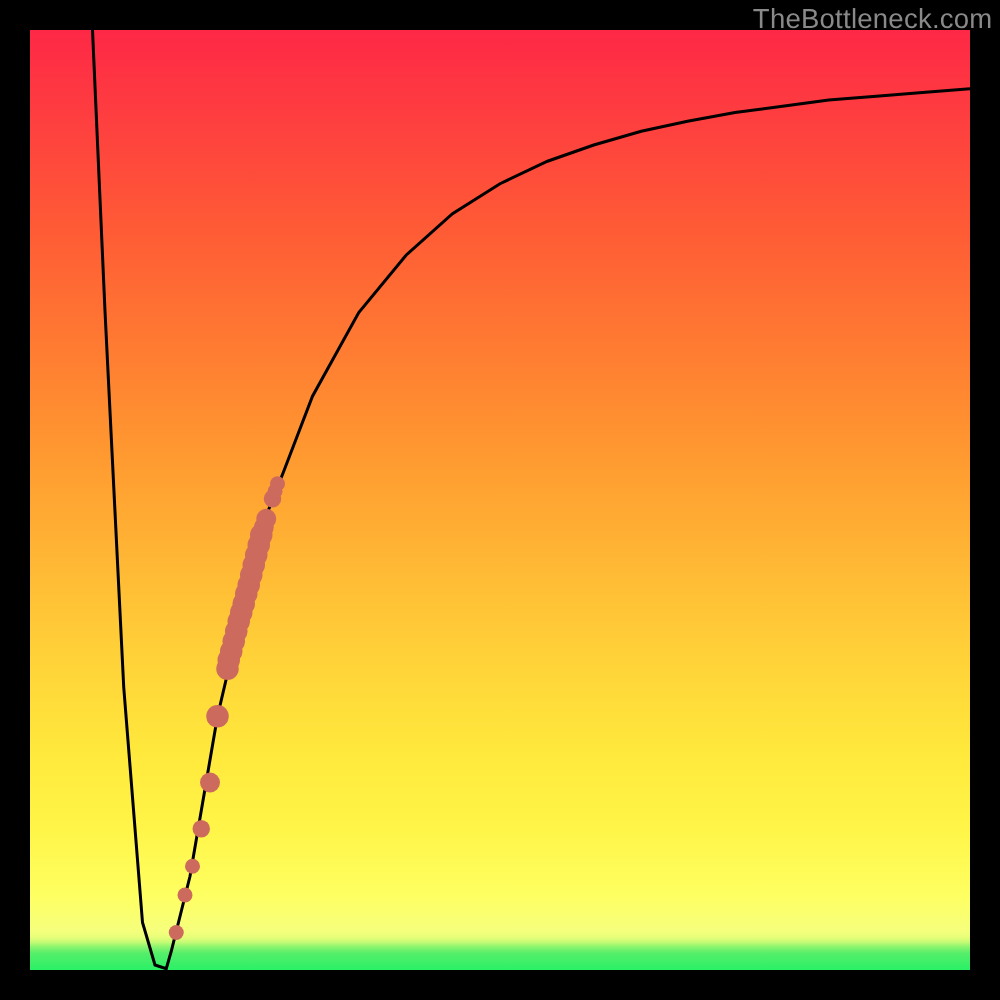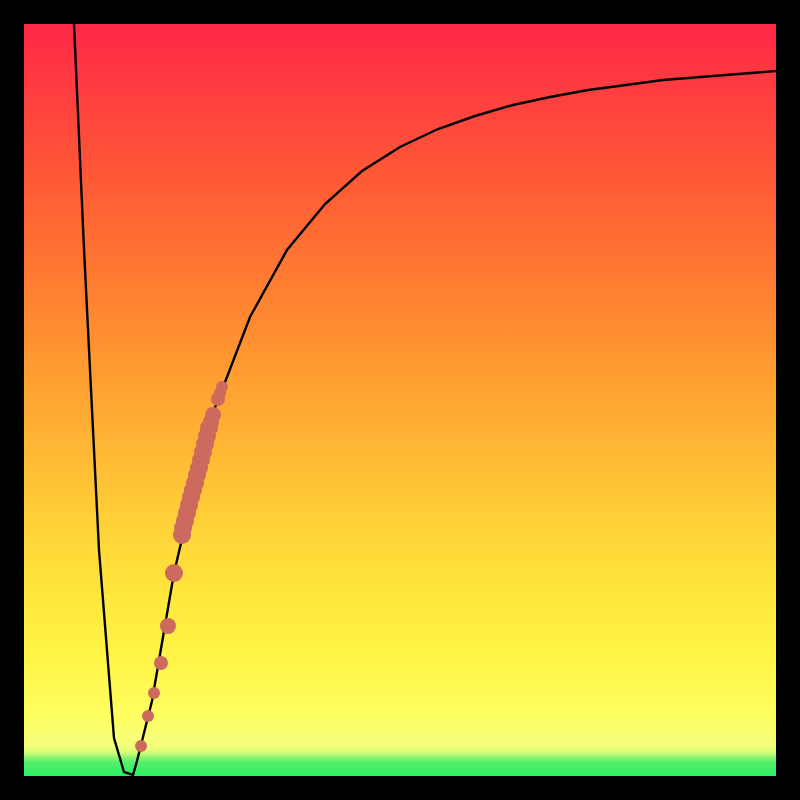--- a/index.html
+++ b/index.html
@@ -117,13 +117,14 @@
         <circle cx="183" cy="412" r="9"></circle>
         <circle cx="185" cy="404" r="9"></circle>
         <circle cx="187" cy="398" r="8"></circle>
         <circle cx="189" cy="391" r="8"></circle>
         <circle cx="194" cy="375" r="7"></circle>
         <circle cx="196" cy="369" r="6"></circle>
         <circle cx="198" cy="363" r="6"></circle>
       </g>
     </svg>
   </div>
+  <div class="watermark">TheBottleneck.com</div>
 </div>
 
 </body></html>

